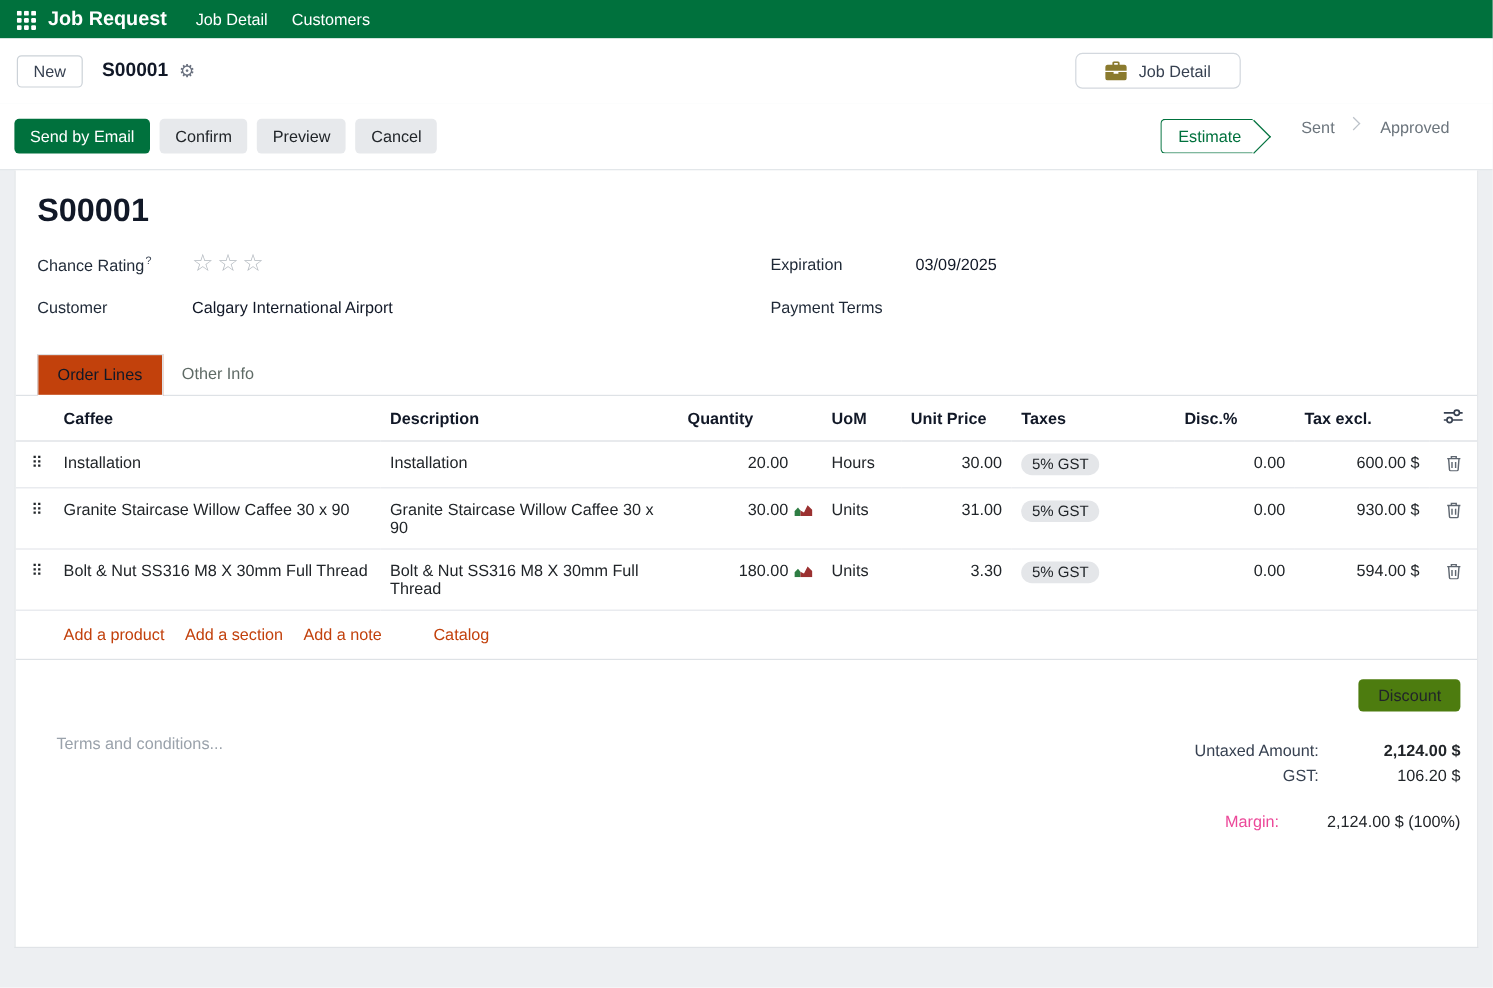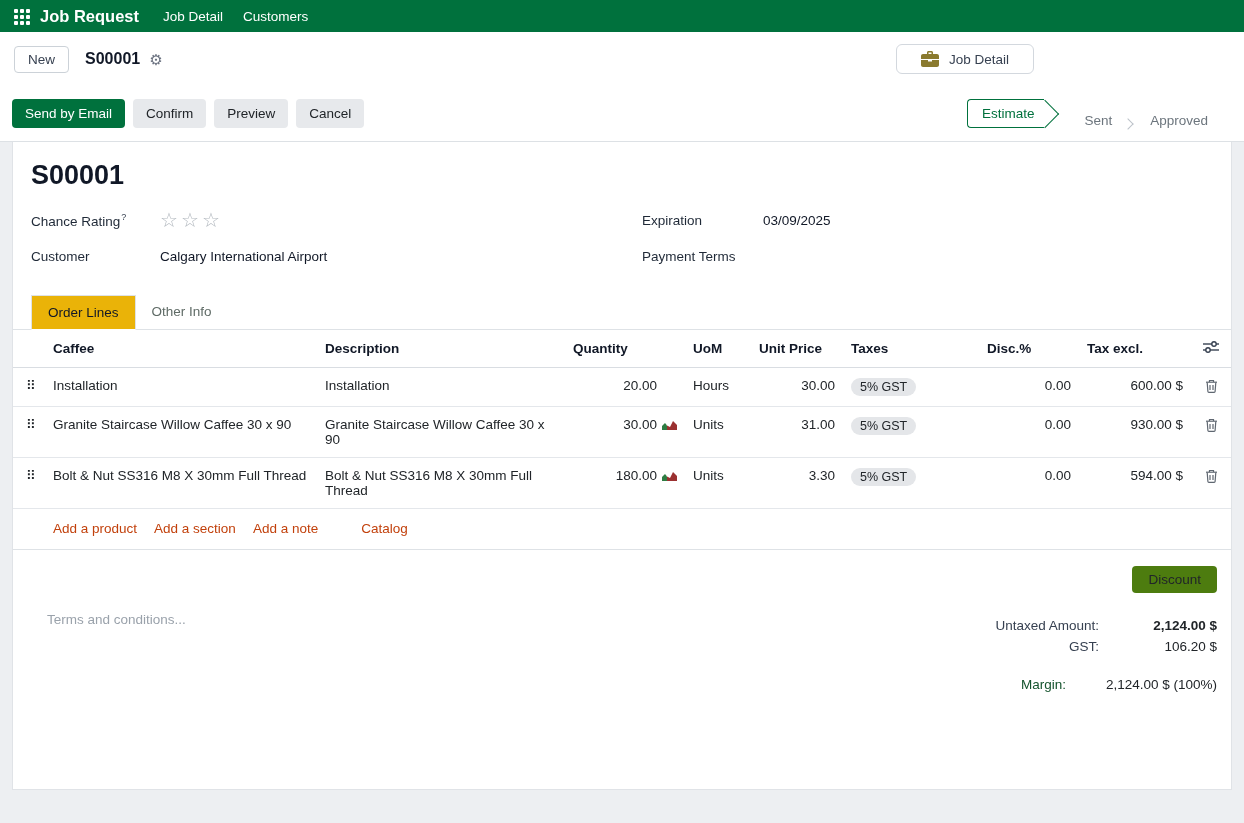--- a/index.html
+++ b/index.html
@@ -25,21 +25,21 @@
   .doc-name { margin-left: 16px; font-size: 16px; font-weight: 700; color: #111827; }
   .gear-btn { background: none; border: none; margin-left: 7px; color: #6b7280; font-size: 15px; line-height: 1; padding: 2px; }
   .cp-right { margin-left: auto; margin-right: 196px; }
   .smart-btn { display: flex; align-items: center; gap: 10px; background: #fff; border: 1px solid #d3d8de; border-radius: 6px; padding: 6px 24px; font-size: 13.5px; color: #374151; font-family: inherit; }
 
   
   .action-bar { height: 56px; background: #fff; border-bottom: 1px solid #dde1e5; display: flex; align-items: center; padding: 0 12px; }
   .btn { border: none; border-radius: 4px; padding: 7px 13px; font-size: 13.5px; font-family: inherit; margin-right: 8px; text-align: center; }
   .btn-primary { background: var(--brand, #00713d); color: #fff; }
   .btn-secondary { background: #e7e9ec; color: #212529; }
-  .statusbar { margin-left: auto; display: flex; align-items: flex-end; height: 29px; padding-right: 10px; }
+  .statusbar { margin-left: auto; display: flex; align-items: flex-start; height: 29px; padding-right: 10px; }
   .status-active { position: relative; height: 29px; display: flex; align-items: center; padding: 0 10px 0 14px;
     border: 1px solid var(--brand, #00713d); border-right: none; border-radius: 4px 0 0 4px;
     color: var(--brand, #00713d); font-weight: 500; margin-right: 26px; background: #fff; }
   .arrow-tip { position: absolute; right: -10.5px; top: 3.5px; width: 20px; height: 20px; transform: rotate(45deg);
     border-top: 1px solid var(--brand, #00713d); border-right: 1px solid var(--brand, #00713d); background: #fff; z-index: 1; }
   .status-active .st-label { position: relative; z-index: 2; }
   .status-step { color: #6c757d; padding: 0 14px; }
   .chev-sep { width: 8px; height: 8px; border-top: 1px solid #bcc2c9; border-right: 1px solid #bcc2c9; transform: rotate(45deg); margin: 0 4px 0 -2px; }
 
   
@@ -53,21 +53,21 @@
   .frow { display: flex; align-items: center; margin-bottom: 14px; min-height: 22px; }
   .flabel { width: 129px; flex-shrink: 0; font-weight: 500; color: #1f2937; }
   .fcol-right .flabel { width: 121px; }
   .flabel sup { font-size: 9px; color: #374151; margin-left: 1px; }
   .fvalue { color: #111827; }
   .stars { display: flex; gap: 3px; font-size: 20px; color: #b4bac0; line-height: 1; }
 
   
   .tabs { display: flex; border-bottom: 1px solid #dee2e6; margin: 4px -14px 0 -18px; padding-left: 18px; }
   .tab { padding: 9px 16px; color: #5f6b66; }
-  .tab-active { border: 1px solid #dee2e6; border-bottom: 1px solid #fff; margin-bottom: -1px; color: #111827; background: #eab308; }
+  .tab-active { border: 1px solid #dee2e6; border-bottom: 1px solid #fff; margin-bottom: -1px; color: #111827; background: #c2410c; }
 
   
   table.olines { width: calc(100% + 32px); margin: 0 -14px 0 -18px; border-collapse: collapse; table-layout: fixed; font-size: 13.5px; }
   .olines th, .olines td { padding: 10px 8px; }
   .olines thead th { font-weight: 600; color: #111827; border-bottom: 1px solid #d9dde2; text-align: left; }
   .olines tbody td { border-bottom: 1px solid #e4e7eb; vertical-align: top; color: #212529; }
   .num { text-align: right; }
   .handle-cell { padding-left: 13px !important; color: #97a0a9; font-size: 13px; }
   .drag-handle { cursor: grab; }
   .qty-wrap { display: flex; justify-content: flex-end; align-items: center; gap: 5px; }
@@ -86,21 +86,21 @@
   .terms { flex: 1; margin-top: 62px; color: #9aa2ab; margin-left: 16px; }
   .totals { width: 260px; margin-left: auto; margin-top: 16px; display: flex; flex-direction: column; align-items: flex-end; }
   .btn-discount { background: #4d7c0f; color: #212529; border: none; border-radius: 4px; padding: 6px 16px; font-size: 13.5px; font-family: inherit; margin-bottom: 22px; }
   .trow { display: flex; justify-content: flex-end; align-items: baseline; padding: 3px 0; width: 100%; }
   .tlabel { color: #374151; }
   .tval { width: 118px; text-align: right; }
   .tval-bold { font-weight: 700; }
   .trow-total { border-top: 1px solid #cfd4d9; margin-top: 3px; padding-top: 6px; }
   .total-val { font-size: 19px; font-weight: 700; color: #111827; }
   .margin-row { display: flex; justify-content: flex-end; margin-top: 20px; }
-  .margin-label { color: #14532d; margin-right: 40px; }
+  .margin-label { color: #ec4899; margin-right: 40px; }
 </style>
 </head>
 <body>
 
 <header class="navbar" data-interactable="false">
   <button class="apps-btn" data-interactable="true">
     <svg width="16" height="16" viewBox="0 0 16 16" data-interactable="false">
       <g fill="#ffffff">
         <rect x="0" y="0" width="4" height="4" rx="1"></rect>
           <rect x="6" y="0" width="4" height="4" rx="1"></rect>

